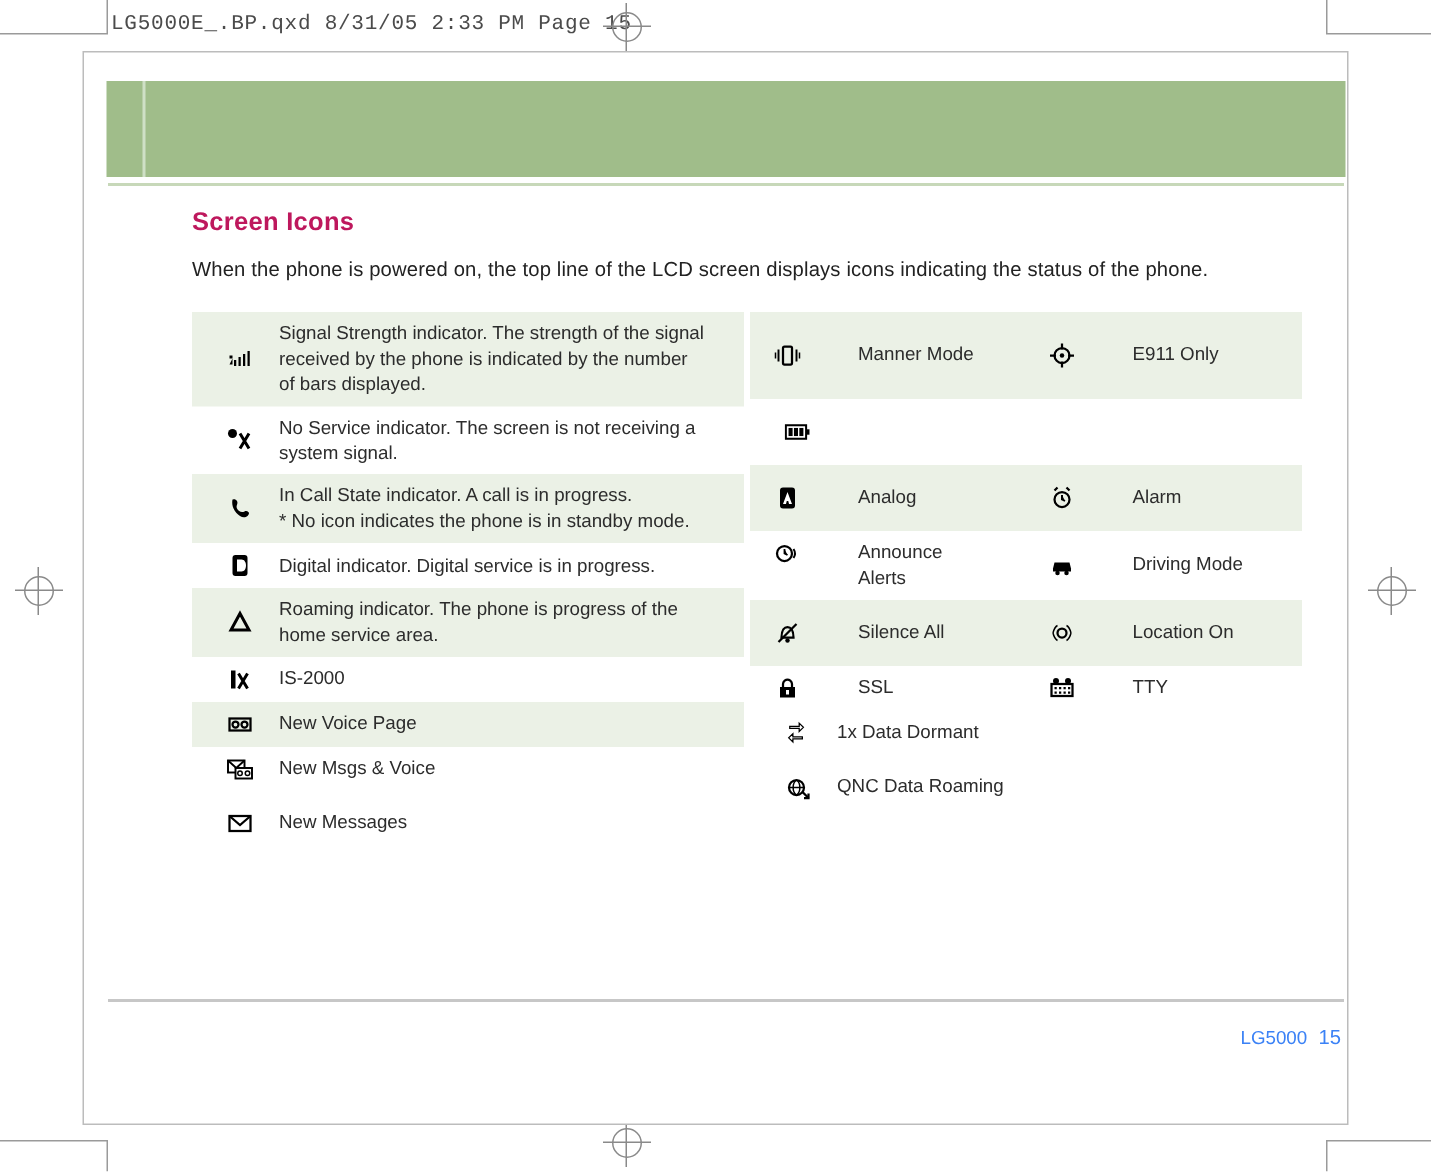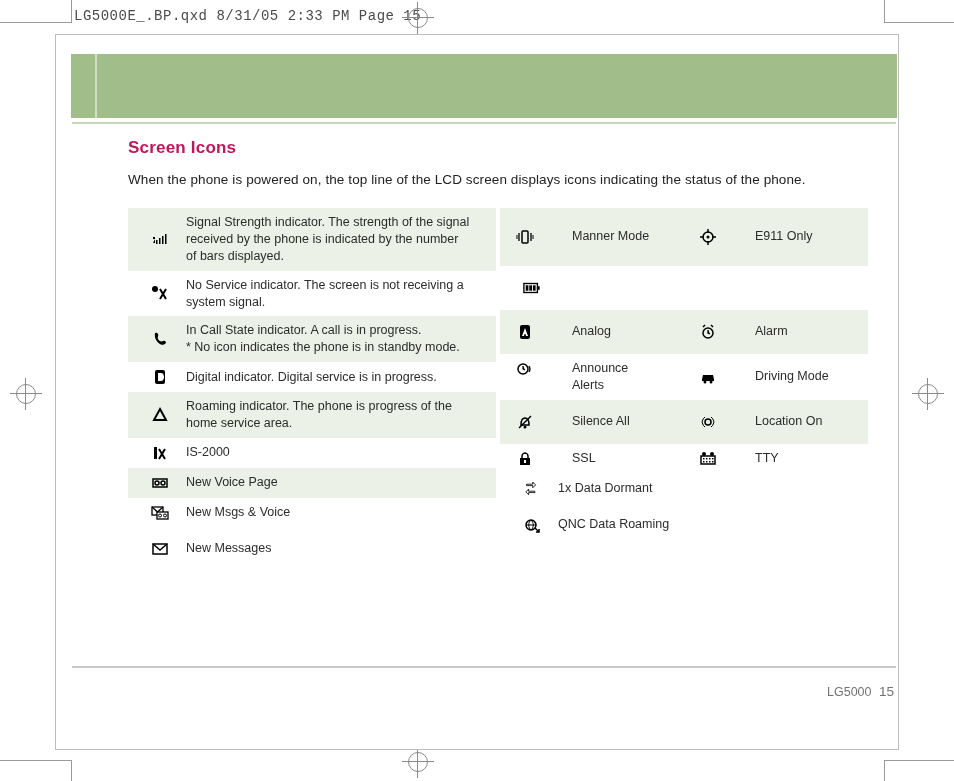--- a/index.html
+++ b/index.html
@@ -193,21 +193,21 @@
     width: 824px;
     height: 2px;
     background: #c7c7c7;
   }
   .footer-right {
     position: absolute;
     right: 60px;
     top: 684px;
     font-size: 12.5px;
     font-family: "Arial Narrow", Arial, sans-serif;
-    color: #737373;
+    color: #3b82f6;
   }
   .footer-right .pg {
     font-size: 13.5px;
     margin-left: 4px;
   }
 
   svg { display: block; }
   .ico svg { width: 18px; height: 18px; }
 </style>
 </head>

